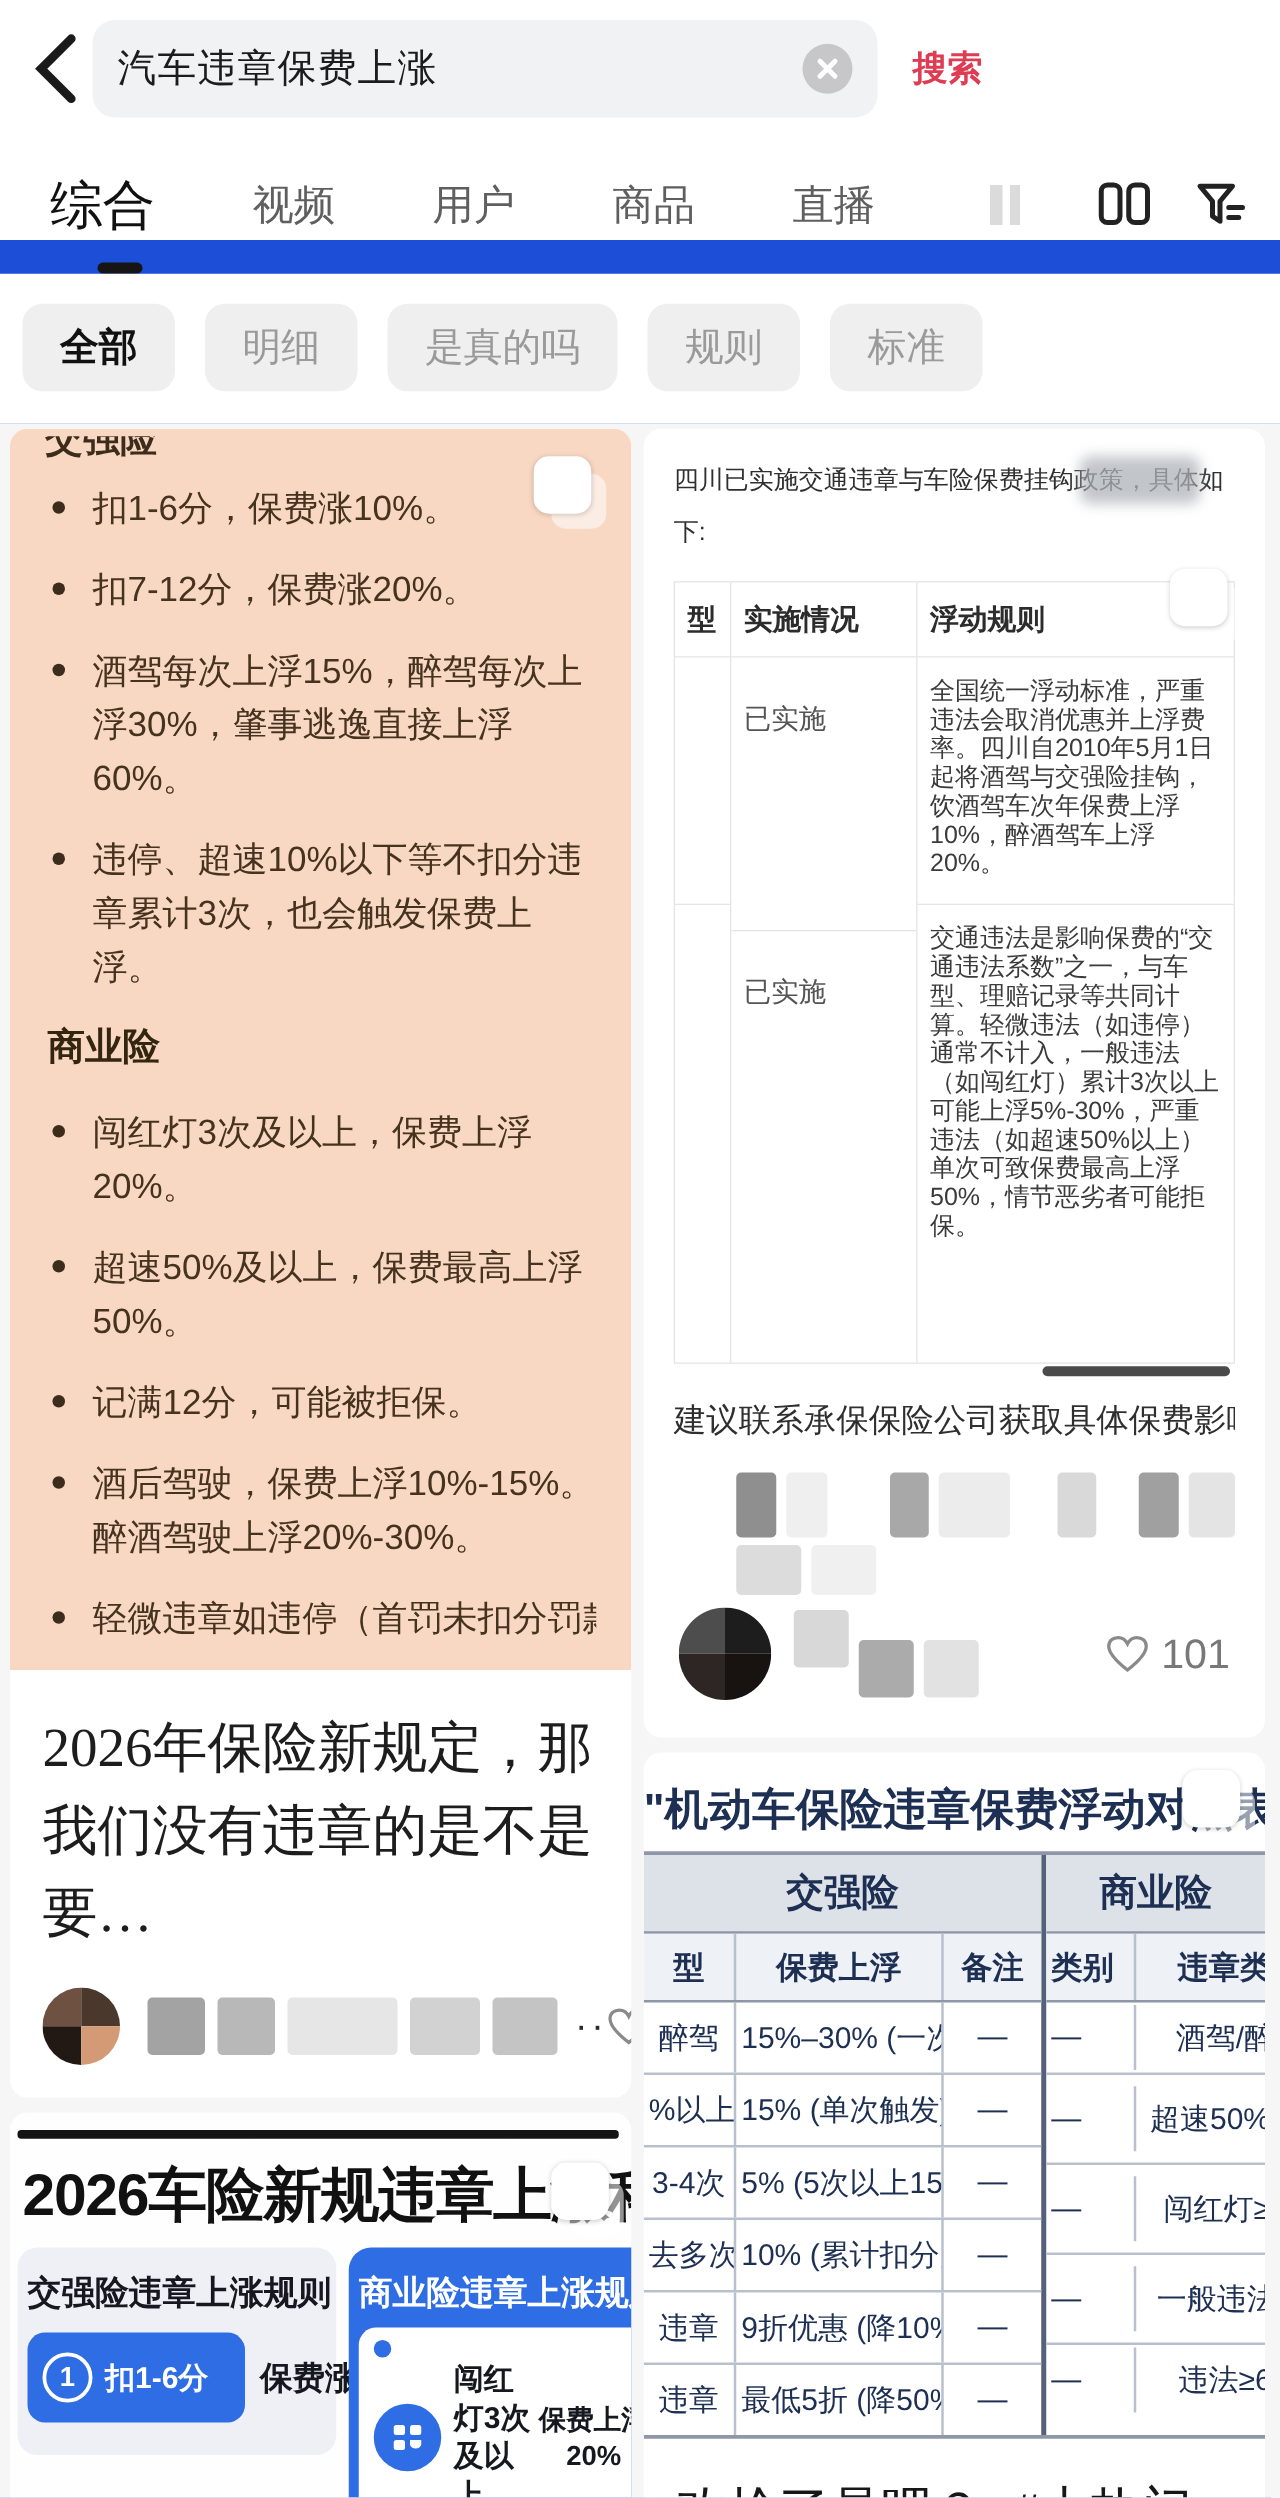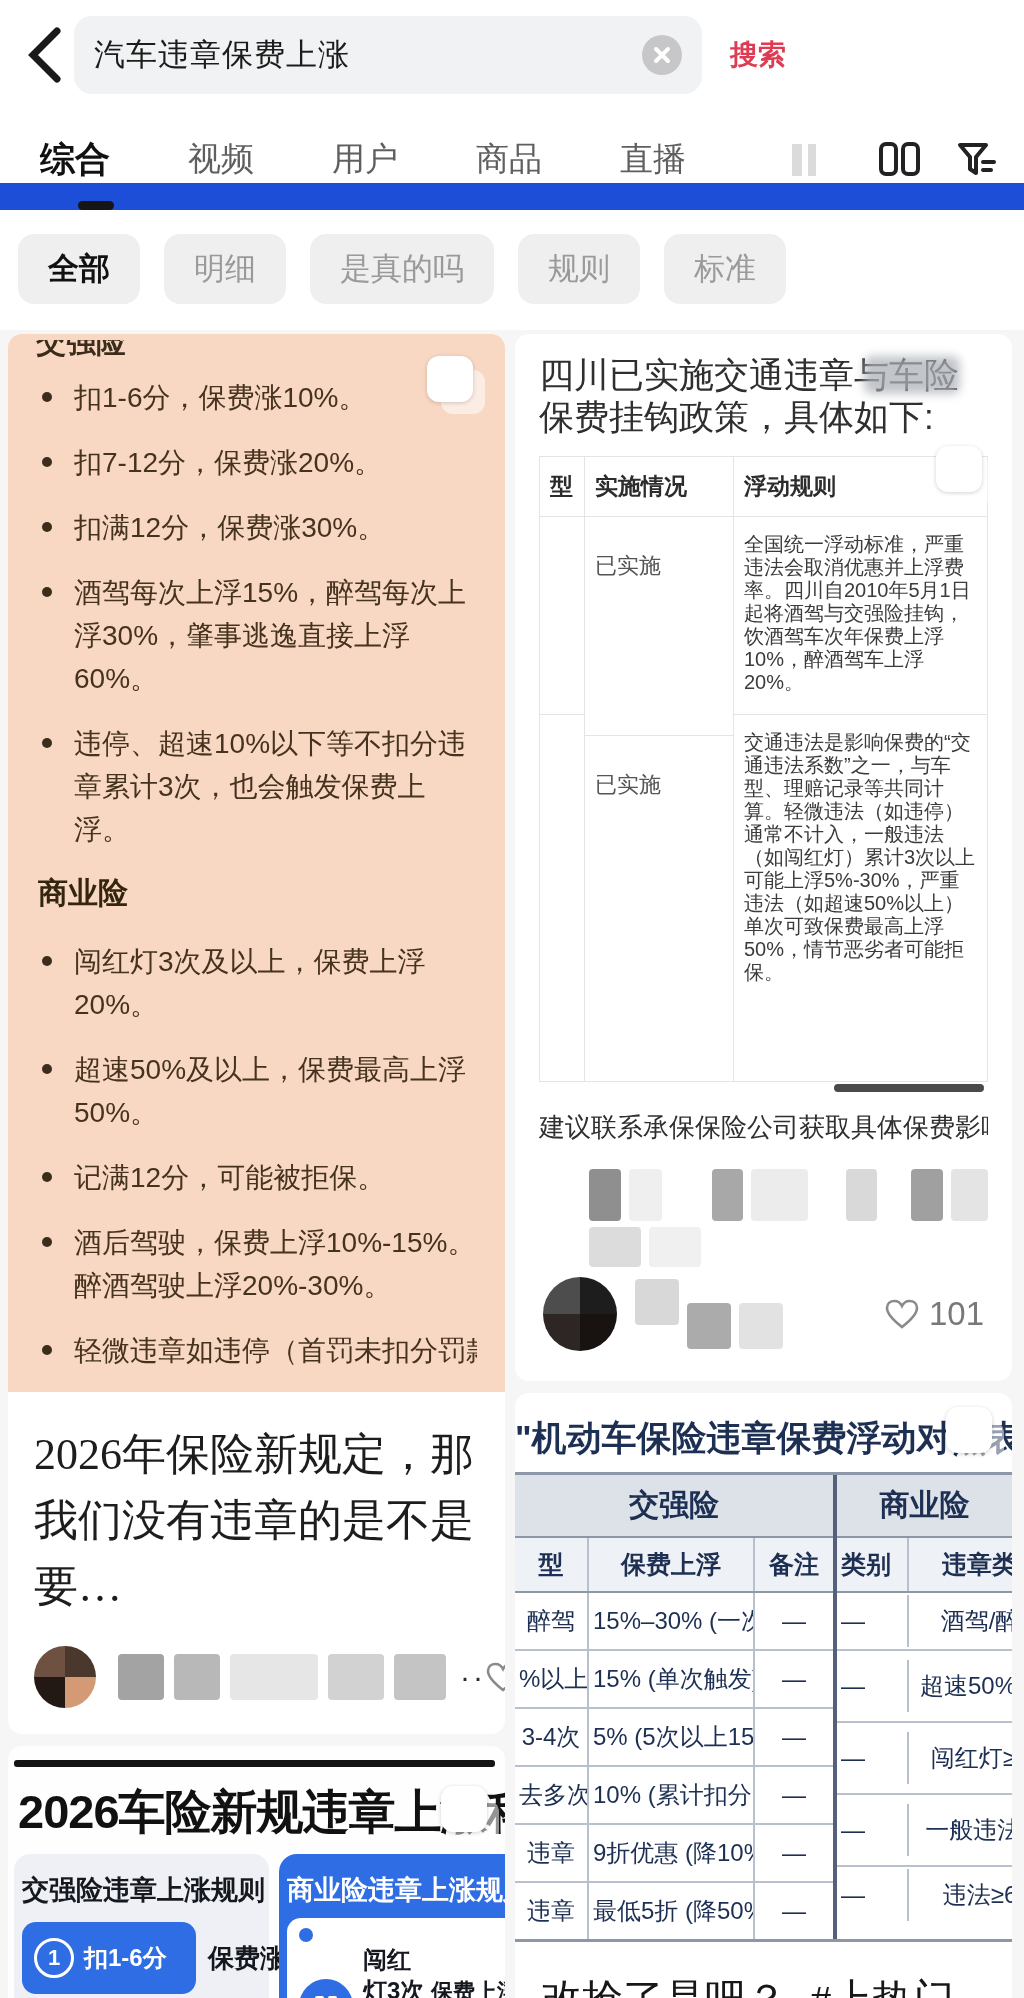--- a/index.html
+++ b/index.html
@@ -8,21 +8,21 @@
   
   .topbar{display:flex;align-items:center;padding:16px 18px 6px 18px;background:#fff;}
   .back{width:52px;height:70px;display:flex;align-items:center;justify-content:center;cursor:pointer;}
   .searchbox{position:relative;flex:0 0 588px;height:78px;background:#f1f2f3;border-radius:18px;display:flex;align-items:center;padding:0 20px;margin-left:4px;}
   .query{font-size:31px;color:#1c1c1c;letter-spacing:1px;white-space:nowrap;overflow:hidden;flex:1;}
   .clearbtn{width:40px;height:40px;border-radius:50%;background:#c7c7c9;display:flex;align-items:center;justify-content:center;cursor:pointer;flex:0 0 auto;}
   .searchbtn{margin-left:28px;font-size:28px;font-weight:bold;color:#dd3c52;cursor:pointer;white-space:nowrap;}
   
   .tabs{display:flex;align-items:center;padding:36px 26px 0 40px;background:#fff;position:relative;}
   .tab{font-size:33px;color:#5f5f5f;margin-right:78px;cursor:pointer;white-space:nowrap;}
-  .tab.active{color:#111;font-weight:bold;font-size:35px;}
+  .tab.active{color:#111;font-weight:normal;font-size:42px;}
   .tab-fade{position:relative;width:46px;height:40px;margin-right:6px;overflow:hidden;opacity:.35;}
   .tab-fade div{position:absolute;left:0;top:4px;width:10px;height:32px;background:#9a9a9a;}
   .tab-fade div+div{left:16px;width:8px;}
   .tabicons{margin-left:auto;display:flex;align-items:center;gap:34px;}
   .underline{width:36px;height:9px;background:#151515;border-radius:5px;margin:18px 0 0 78px;}
   
   .chips{display:flex;gap:24px;padding:24px 18px 26px 18px;background:#fff;}
   .chip{background:#efefef;border-radius:16px;padding:14px 30px;font-size:31px;color:#9a9a9a;cursor:pointer;white-space:nowrap;}
   .chip.active{color:#111;font-weight:bold;}
   
@@ -42,21 +42,21 @@
   .bi .dot{width:10px;height:10px;border-radius:50%;background:#3c2c1b;margin:16px 22px 0 6px;flex:0 0 auto;}
   .sect{font-weight:bold;font-size:30px;margin:10px 0 26px 2px;color:#33250f;}
   .note-title{font-family:"Liberation Serif","DejaVu Serif",serif;font-size:44px;color:#1d1d1d;line-height:66px;padding:30px 26px 10px 26px;}
   .author{display:flex;align-items:center;padding:16px 26px 26px 26px;}
   .ava{width:62px;height:62px;border-radius:50%;overflow:hidden;flex:0 0 auto;display:grid;grid-template-columns:1fr 1fr;grid-template-rows:1fr 1fr;}
   .blk{height:46px;border-radius:4px;}
   .likes{margin-left:auto;display:flex;align-items:center;gap:10px;color:#787878;font-size:33px;cursor:pointer;}
   .dots{color:#2a2a2a;font-size:30px;letter-spacing:3px;margin-left:14px;}
   
   .sc{padding:20px 24px 12px 24px;}
-  .sc-intro{font-size:35px;color:#2f2f2f;line-height:42px;position:relative;}
+  .sc-intro{font-size:20px;color:#2f2f2f;line-height:42px;position:relative;}
   .smudge{position:absolute;filter:blur(5px);background:#aeb2b8;opacity:.75;border-radius:8px;}
   .sctable{margin-top:18px;border:1px solid #e4e4e4;border-right:none;display:flex;font-size:20px;color:#3b3b3b;}
   .sctable .c{border-right:1px solid #e4e4e4;display:flex;flex-direction:column;}
   .sct-h{font-weight:bold;font-size:23px;color:#2c2c2c;padding:14px 10px;border-bottom:1px solid #e4e4e4;white-space:nowrap;overflow:hidden;}
   .sct-cell{padding:16px 10px;border-bottom:1px solid #e4e4e4;line-height:23px;}
   .scrollbar{position:absolute;height:8px;width:150px;background:#4a4a4a;border-radius:4px;}
   .sc-footer{font-size:26px;color:#2f2f2f;margin-top:14px;white-space:nowrap;overflow:hidden;}
   .mosaic-row{display:flex;gap:8px;align-items:flex-start;}
   
   .info{background:#fefefe;}
@@ -177,24 +177,20 @@
             <div class="bi">
                 <span class="dot"></span>
                 <span>扣1-6分，保费涨10%。</span>
               </div>
             <div class="bi">
                 <span class="dot"></span>
                 <span>扣7-12分，保费涨20%。</span>
               </div>
             <div class="bi">
                 <span class="dot"></span>
-                <span>扣满12分，保费涨30%。</span>
-              </div>
-            <div class="bi">
-                <span class="dot"></span>
                 <span>酒驾每次上浮15%，醉驾每次上浮30%，肇事逃逸直接上浮60%。</span>
               </div>
             <div class="bi">
                 <span class="dot"></span>
                 <span>违停、超速10%以下等不扣分违章累计3次，也会触发保费上浮。</span>
               </div>
           </div>
           <div class="sect">商业险</div>
           <div class="blist" style="margin-top:0;">
             <div class="bi">

